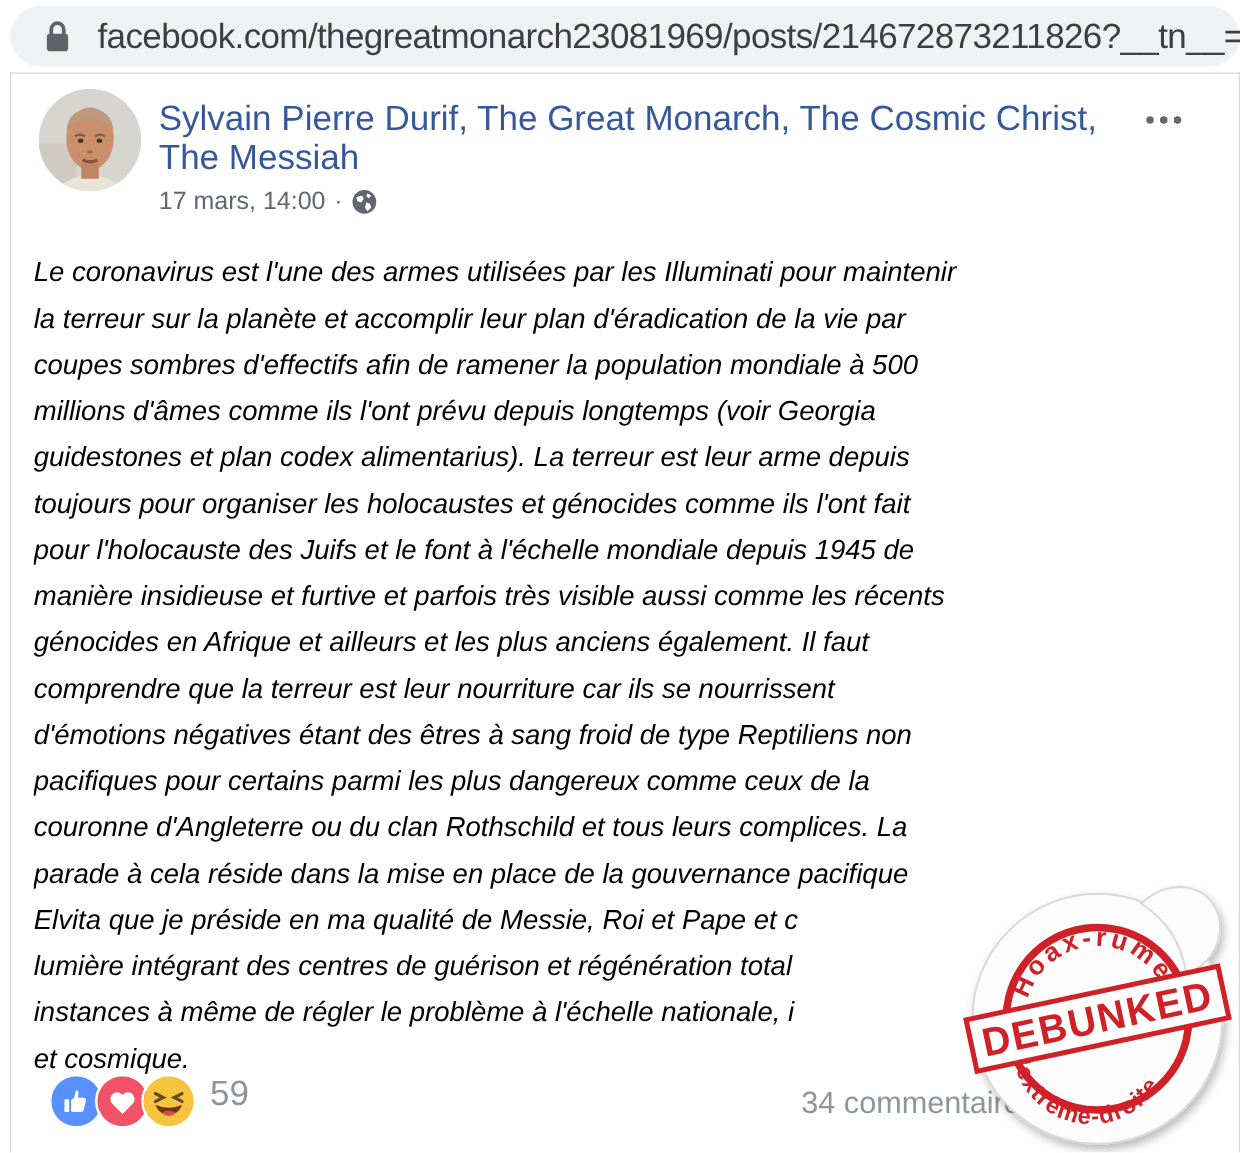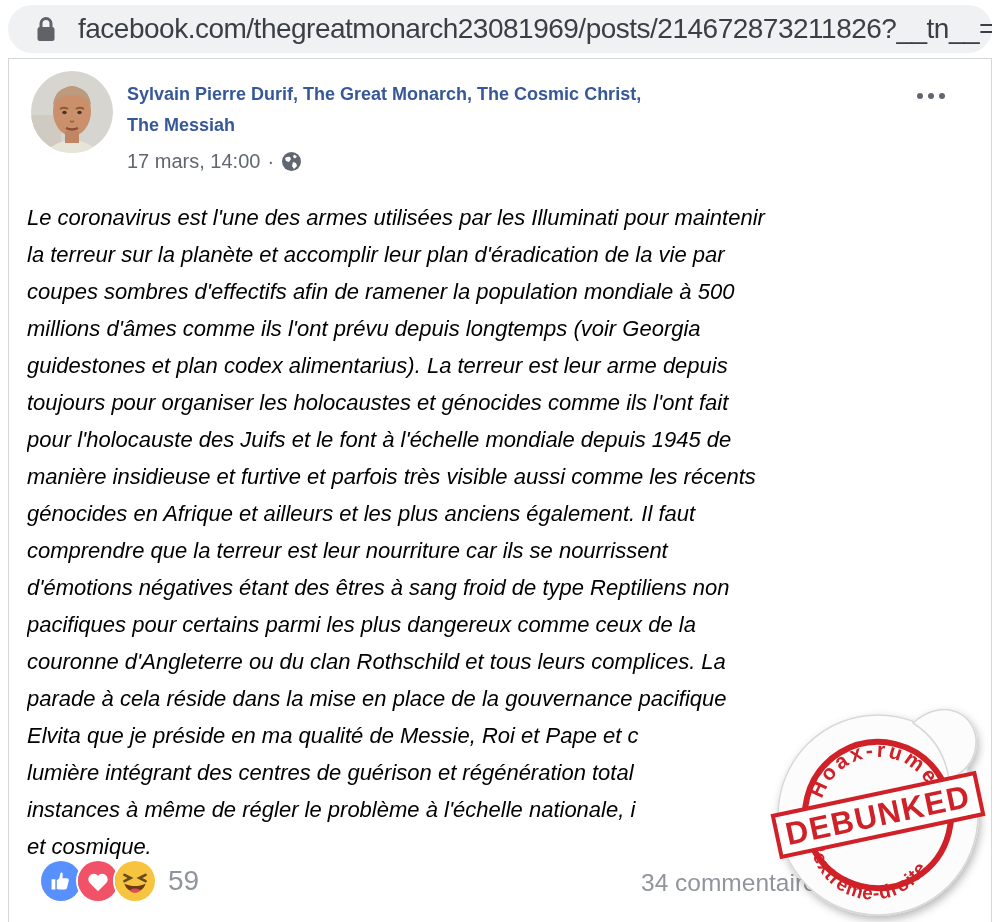--- a/index.html
+++ b/index.html
@@ -36,21 +36,21 @@
     overflow: hidden;
   }
 
   .avatar {
     position: absolute; left: 22px; top: 12px;
     width: 82px; height: 82px; border-radius: 50%;
     overflow: hidden; cursor: pointer;
   }
   .header-text { position: absolute; left: 118px; top: 20px; width: 790px; }
   .author-name {
-    color: #365899; font-weight: bold; font-size: 18px;
+    color: #365899; font-weight: normal; font-size: 28px;
     line-height: 31px; white-space: pre; cursor: pointer;
   }
   .meta-row {
     display: flex; align-items: center; gap: 7px;
     margin-top: 9px; color: #616770; font-size: 20px;
   }
   .meta-dot { color: #616770; }
   .more-options {
     position: absolute; right: 42px; top: 30px;
     display: flex; gap: 5px; cursor: pointer; padding: 4px;
@@ -64,21 +64,21 @@
     position: absolute; left: 18px; top: 140px;
     width: 964px;
     font-size: 22px; line-height: 37px;
     color: #000000;
     white-space: pre; overflow: hidden; font-style: italic;
   }
 
   
   .reactions-row {
     position: absolute; left: 30px; top: 800px;
-    display: flex; align-items: center;
+    display: flex; align-items: flex-start;
   }
   .reaction-icon {
     width: 40px; height: 40px; border-radius: 50%;
     border: 2px solid #ffffff; margin-right: -7px;
     display: block; cursor: pointer;
   }
   .reaction-count {
     margin-left: 18px; font-size: 28px; color: #90949c;
   }
   .comments-link {

